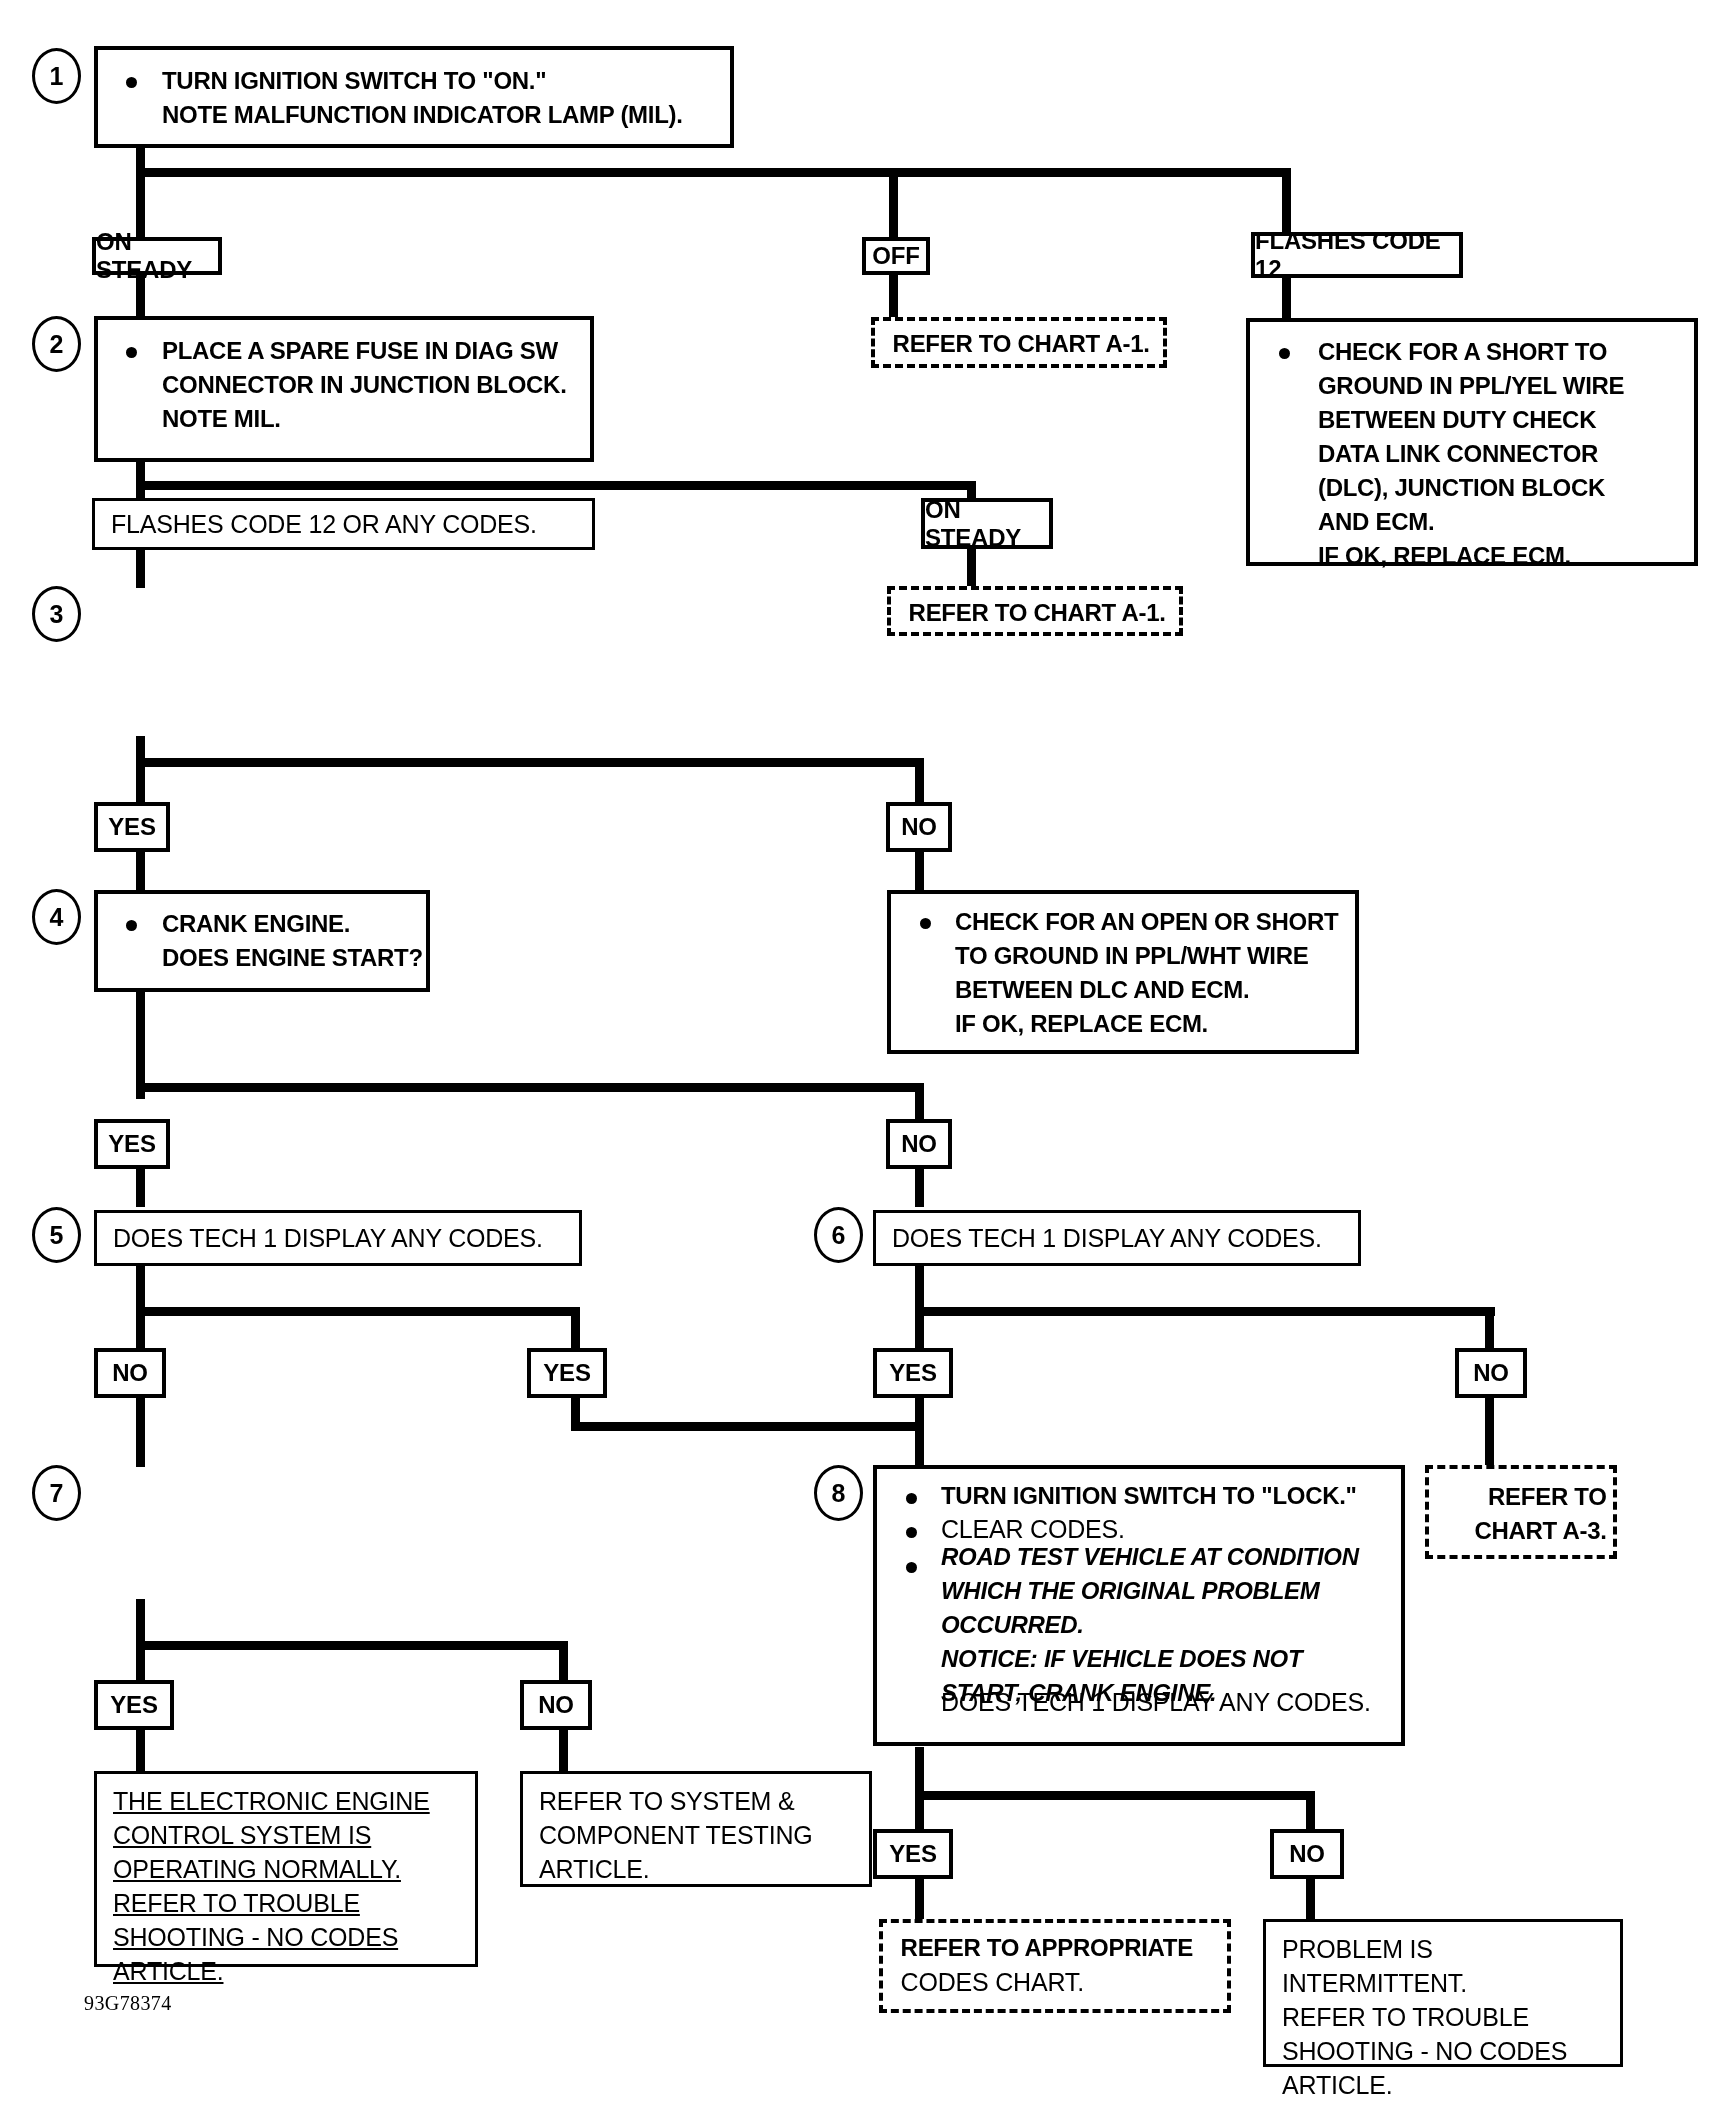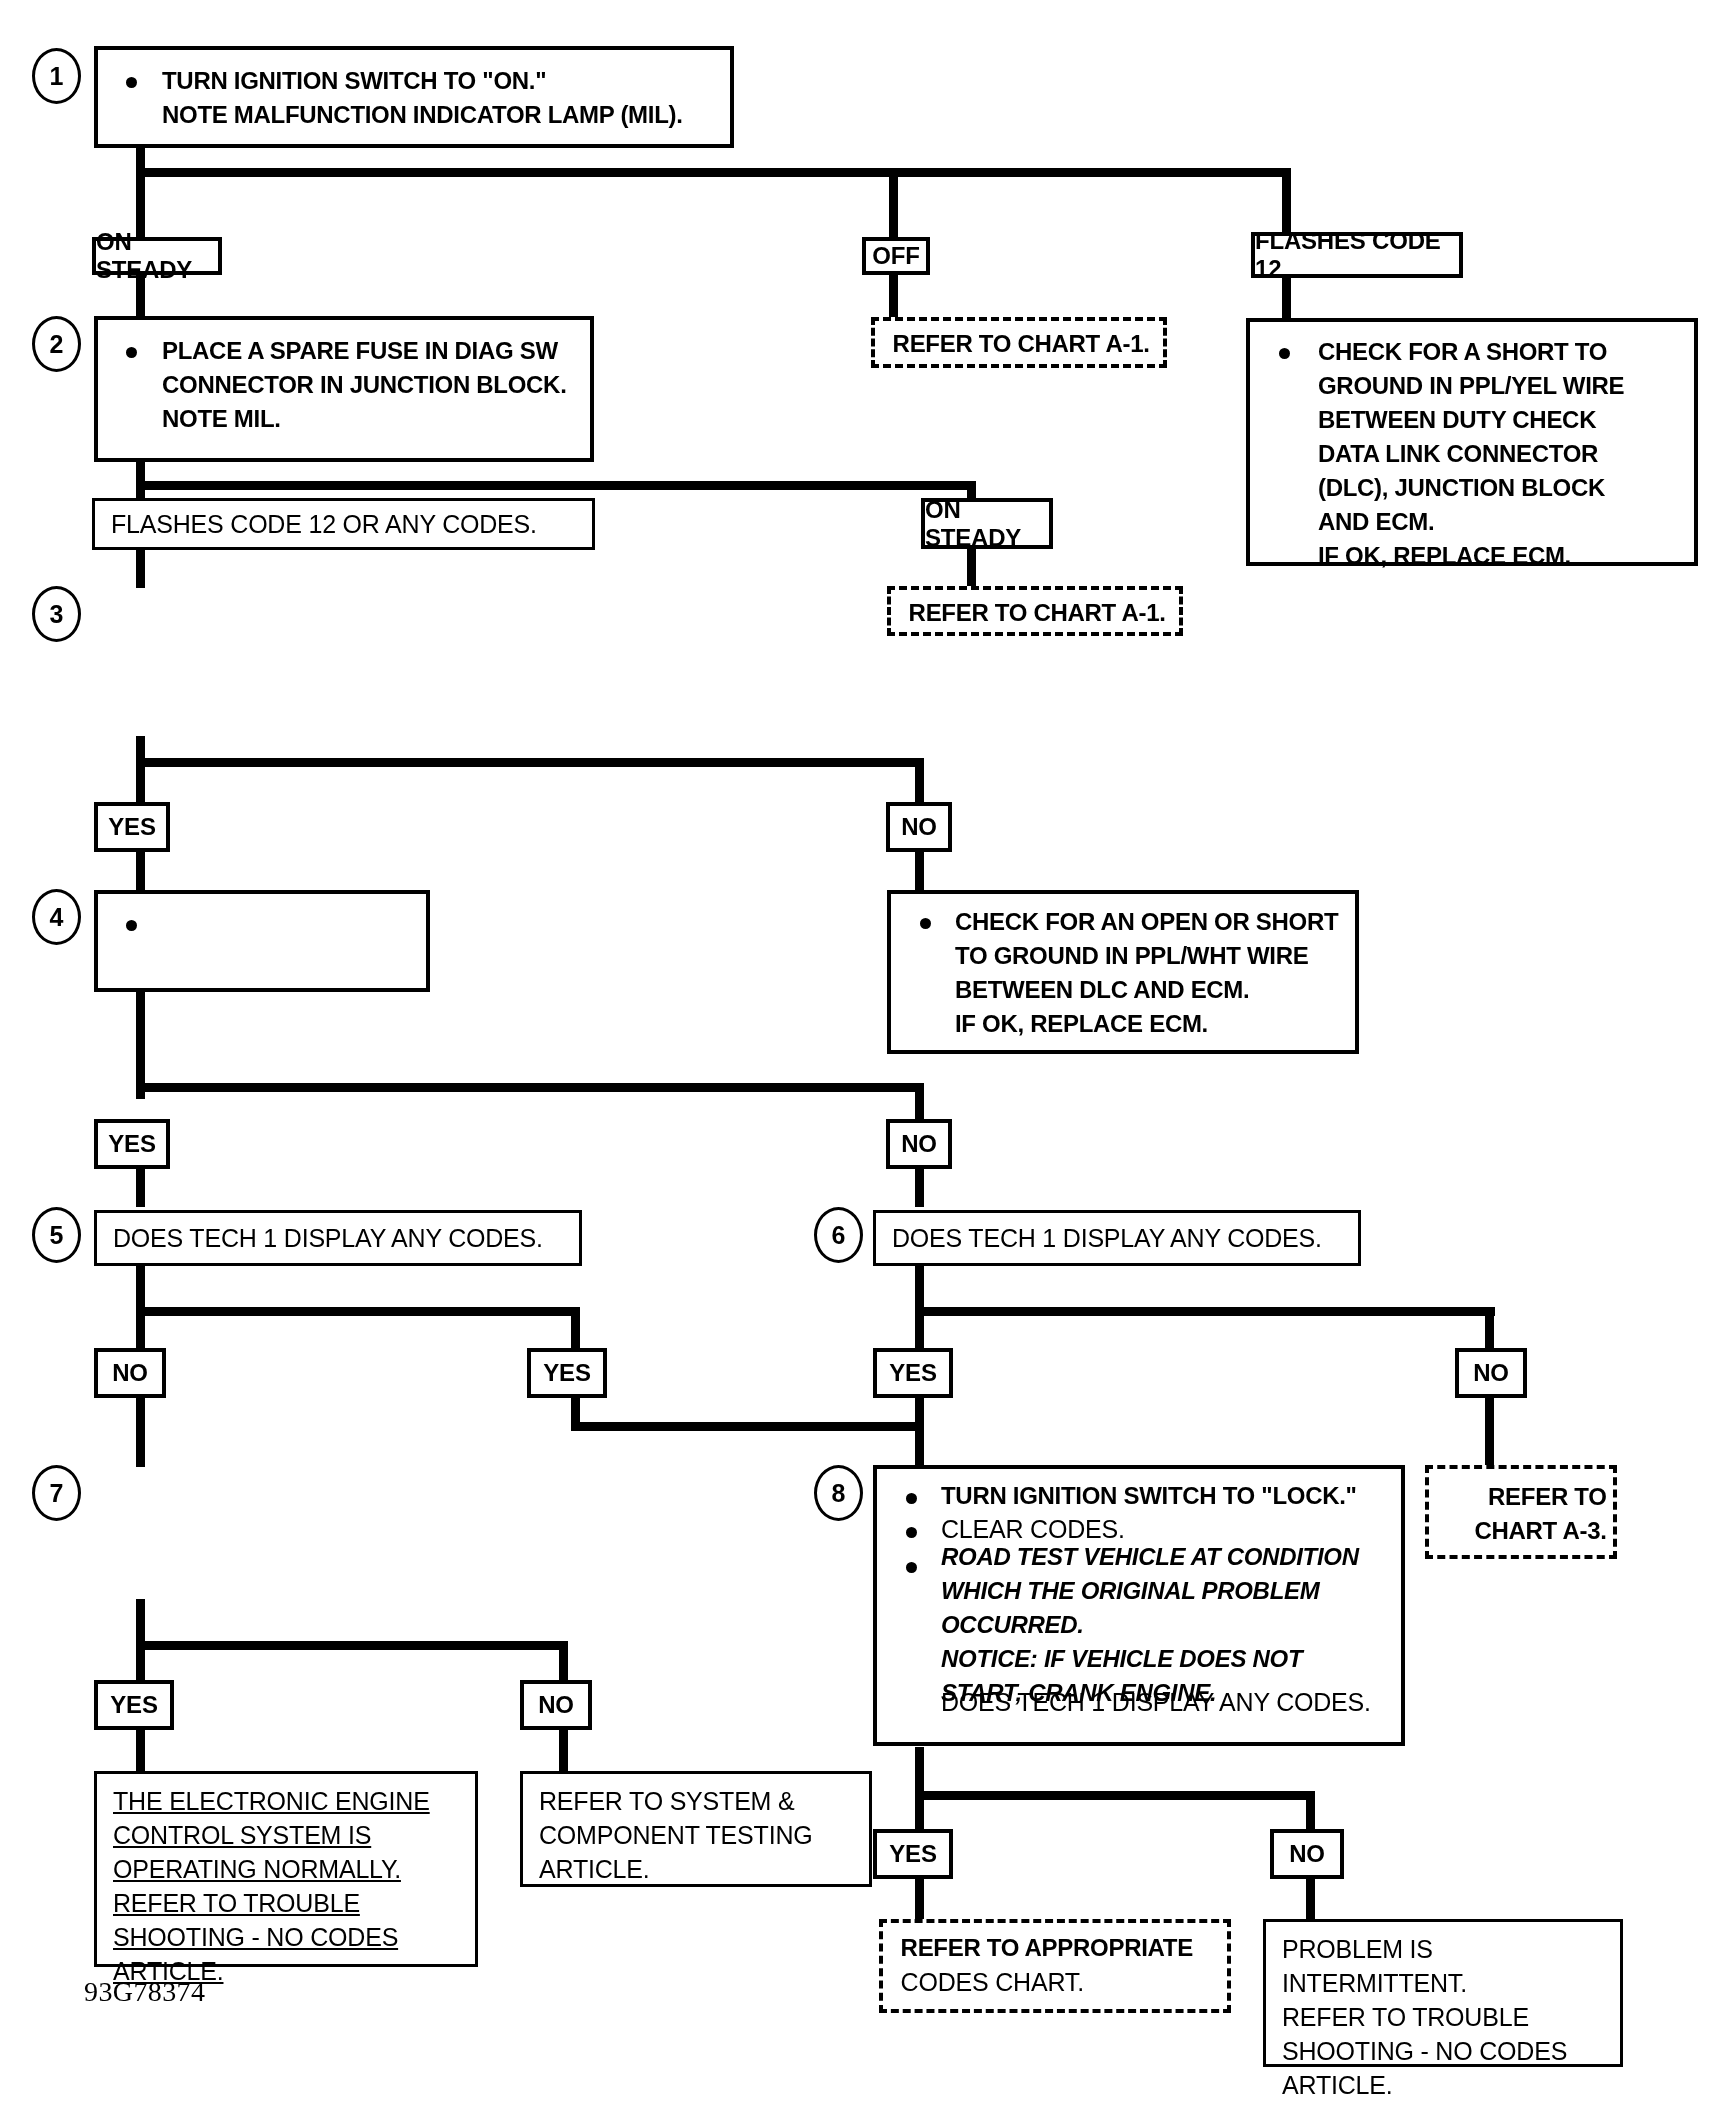--- a/index.html
+++ b/index.html
@@ -93,23 +93,24 @@
   }
 
   
   .vline{position:absolute;background:#000;width:8.8px;z-index:2;}
   .hline{position:absolute;background:#000;height:8.8px;z-index:2;}
 
   
   .docid{
     position:absolute;
     font-family:"Liberation Serif", serif;
-    font-size:28px;
+    font-size:20px;
     color:#000;
     letter-spacing:0.4px;
+    margin-top:16px;
   }
 </style>
 </head>
 <body>
 
 <div id="canvas">
 
   <div class="vline" style="left:136px;top:148px;height:92px;"></div>
 
   <div class="hline" style="left:136px;top:168px;width:1155px;"></div>
@@ -230,20 +231,22 @@
   <div class="tag" style="left:94px;top:802px;width:76px;height:50px;">
     <span>YES</span>
   </div>
   <div class="tag" style="left:886px;top:802px;width:66px;height:50px;">
     <span>NO</span>
   </div>
 
   <div class="stepnum" style="left:32px;top:889px;">4</div>
   <div class="box" style="left:94px;top:890px;width:336px;height:102px;">
     <div class="bullet" style="left:28px;top:26px;"></div>
+    <div class="box-txt bold" style="left:64px;top:12.8px;width:264px;">CRANK ENGINE.
+DOES ENGINE START?</div>
   </div>
 
   <div class="box" style="left:887px;top:890px;width:472px;height:164px;">
     <div class="bullet" style="left:29px;top:24px;"></div>
     <div class="box-txt bold" style="left:64px;top:11.2px;width:396px;">CHECK FOR AN OPEN OR SHORT
 TO GROUND IN PPL/WHT WIRE
 BETWEEN DLC AND ECM.
 IF OK, REPLACE ECM.</div>
   </div>
 

